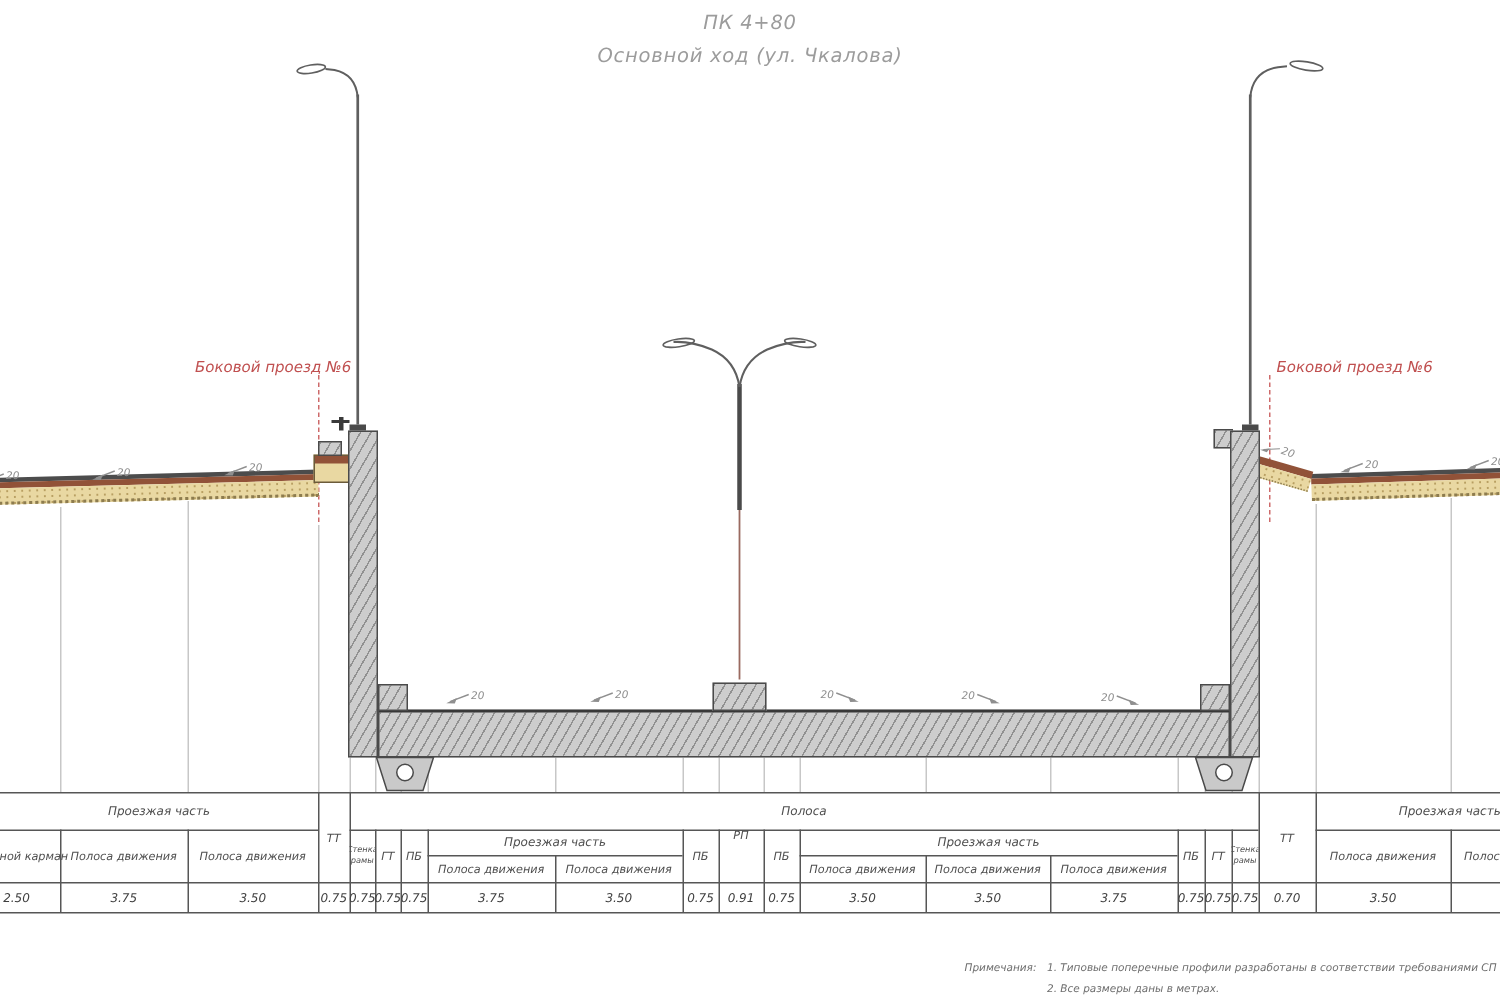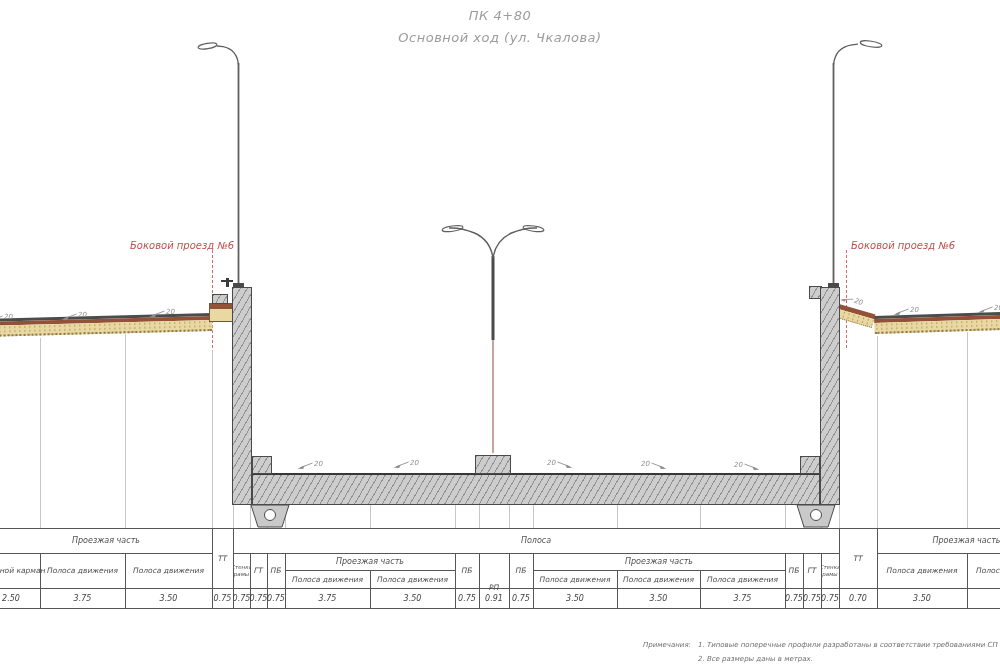--- a/index.html
+++ b/index.html
@@ -239,21 +239,21 @@
     <div class="cell" style="left:-25px;top:553px;width:72px;height:35px">Заездной карман</div>
     <div class="cell" style="left:40px;top:553px;width:85px;height:35px">Полоса движения</div>
     <div class="cell" style="left:125px;top:553px;width:87px;height:35px">Полоса движения</div>
     <div class="cell" style="left:212px;top:528px;width:21px;height:60px">ТТ</div>
     <div class="cell tiny" style="left:233px;top:553px;width:17px;height:35px">Стенка рамы</div>
     <div class="cell" style="left:250px;top:553px;width:17px;height:35px">ГТ</div>
     <div class="cell" style="left:267px;top:553px;width:18px;height:35px">ПБ</div>
     <div class="cell" style="left:285px;top:570px;width:85px;height:18px">Полоса движения</div>
     <div class="cell" style="left:370px;top:570px;width:85px;height:18px">Полоса движения</div>
     <div class="cell" style="left:455px;top:553px;width:24px;height:35px">ПБ</div>
-    <div class="cell" style="left:479px;top:570px;width:30px;height:35px">РП</div>
+    <div class="cell" style="left:479px;top:539px;width:30px;height:35px">РП</div>
     <div class="cell" style="left:509px;top:553px;width:24px;height:35px">ПБ</div>
     <div class="cell" style="left:533px;top:570px;width:84px;height:18px">Полоса движения</div>
     <div class="cell" style="left:617px;top:570px;width:83px;height:18px">Полоса движения</div>
     <div class="cell" style="left:700px;top:570px;width:85px;height:18px">Полоса движения</div>
     <div class="cell" style="left:785px;top:553px;width:18px;height:35px">ПБ</div>
     <div class="cell" style="left:803px;top:553px;width:18px;height:35px">ГТ</div>
     <div class="cell tiny" style="left:821px;top:553px;width:18px;height:35px">Стенка рамы</div>
     <div class="cell" style="left:839px;top:528px;width:38px;height:60px">ТТ</div>
     <div class="cell" style="left:877px;top:553px;width:90px;height:35px">Полоса движения</div>
     <div class="cell" style="left:967px;top:553px;width:89px;height:35px">Полоса движения</div>

